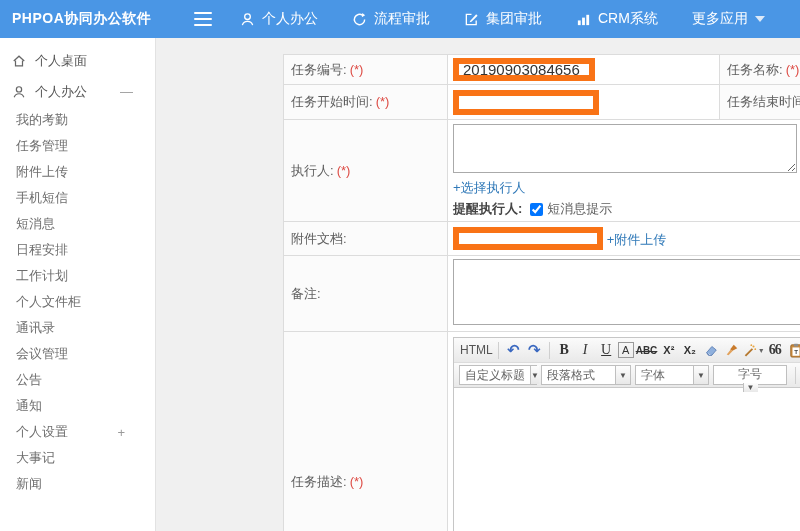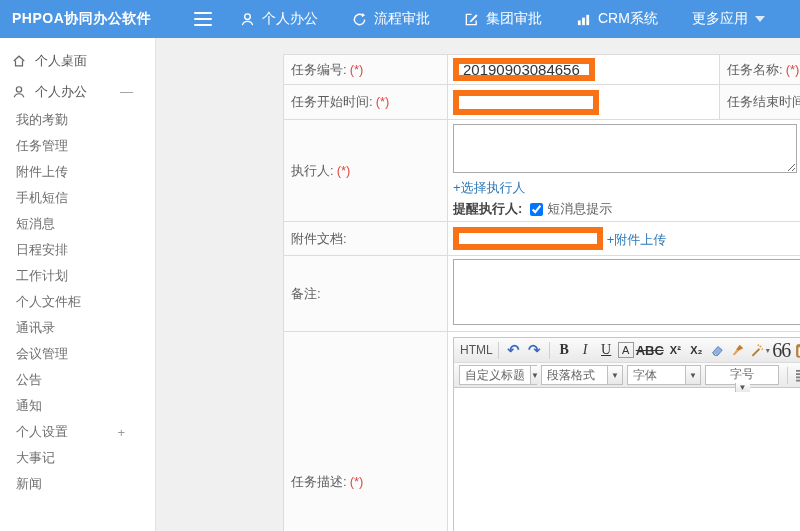--- a/index.html
+++ b/index.html
@@ -63,33 +63,33 @@
   .tbtn { display:inline-flex; align-items:center; justify-content:center;
     min-width:19px; height:20px; margin:0 1px; cursor:pointer; color:#333;
     font-size:12px; }
   .tsep { width:1px; height:17px; background:#cfcfcf; margin:0 4px; }
   .t-html { font-size:12px; font-weight:normal; color:#555; letter-spacing:0; }
   .t-serif { font-family:"Liberation Serif","DejaVu Serif",serif; font-size:14px; }
   .t-b { font-weight:bold; }
   .t-i { font-style:italic; }
   .t-u { text-decoration:underline; }
   .t-frame { border:1px solid #9a9a9a; font-size:11px; min-width:16px; height:16px; }
-  .t-abc { font-size:13px; font-weight:bold; text-decoration:line-through; }
+  .t-abc { font-size:10px; font-weight:bold; text-decoration:line-through; }
   .t-x { font-size:11px; font-weight:bold; }
   .t-undo { color:#3a68c0; font-size:15px; font-weight:bold; }
-  .t-quote { font-family:"Liberation Serif","DejaVu Serif",serif; font-weight:normal;
-    font-size:20px; color:#3a3a3a; letter-spacing:-1px; }
+  .t-quote { font-family:"Liberation Serif","DejaVu Serif",serif; font-weight:bold;
+    font-size:14px; color:#3a3a3a; letter-spacing:-1px; }
   .mini-caret { font-size:8px; color:#666; margin-left:2px; }
   .dd { display:inline-flex; align-items:center; height:20px; background:#fff;
     border:1px solid #bfbfbf; margin-right:4px; cursor:pointer; }
   .dd-label { font-size:12px; color:#666; padding:0 5px; white-space:nowrap; }
   .dd-arrow { width:15px; height:100%; border-left:1px solid #bfbfbf; display:flex;
     align-items:center; justify-content:center; font-size:8px; color:#555;
     background:linear-gradient(#fdfdfd,#e8e8e8); }
-  .dd.w1{width:78px;} .dd.w2{width:82px;} .dd.w3{width:74px;} .dd.w4{width:74px;flex-direction:column;}
+  .dd.w1{width:78px;} .dd.w2{width:90px;} .dd.w3{width:74px;} .dd.w4{width:74px;flex-direction:column;}
   .dd .dd-label{flex:1;}
   .ed-body { height:230px; background:#fff; }
 </style>
 </head>
 <body>
 
 <div class="topbar">
   <div class="brand">PHPOA协同办公软件</div>
   <div class="hamburger">
     <span></span>

